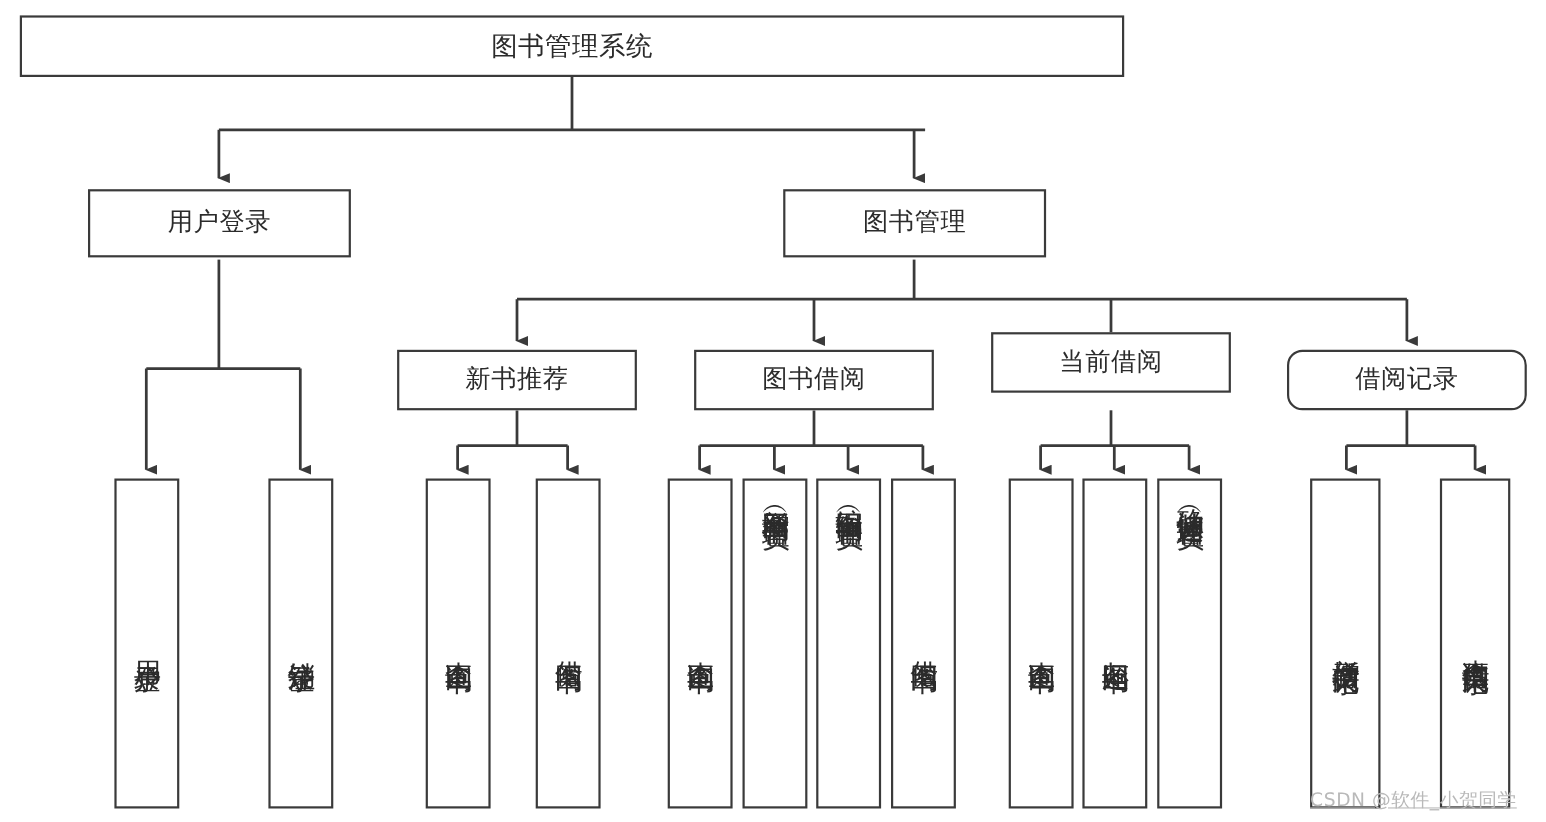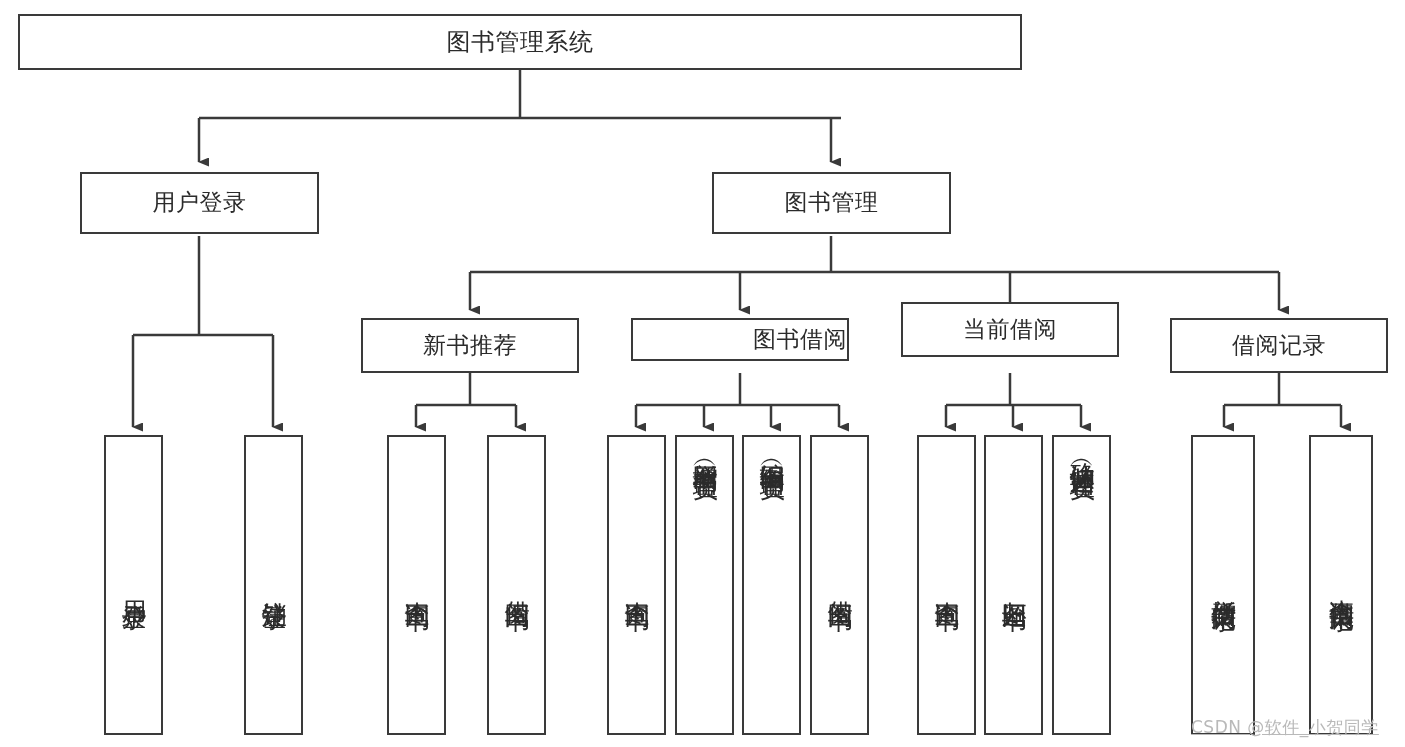--- a/index.html
+++ b/index.html
@@ -136,27 +136,27 @@
   <div class="node horiz" style="left:80px; top:172px; width:239px; height:62px;">
     <span class="label">用户登录</span>
   </div>
   <div class="node horiz" style="left:361px; top:318px; width:218px; height:55px;">
     <span class="label">新书推荐</span>
   </div>
 
   <div class="node horiz" style="left:712px; top:172px; width:239px; height:62px;">
     <span class="label">图书管理</span>
   </div>
-  <div class="node horiz" style="left:631px; top:318px; width:218px; height:43px;justify-content:flex-end;">
+  <div class="node horiz" style="left:631px; top:318px; width:218px; height:55px;">
     <span class="label">图书借阅</span>
   </div>
   <div class="node horiz" style="left:901px; top:302px; width:218px; height:55px;">
     <span class="label">当前借阅</span>
   </div>
-  <div class="node horiz" style="left:1170px; top:318px; width:218px; height:55px;">
+  <div class="node horiz" style="left:1170px; top:318px; width:218px; height:55px;border-radius:14px;">
     <span class="label">借阅记录</span>
   </div>
 
   <div class="node vert center" style="left:104px; top:435px; width:59px; height:300px;">
     <span class="label">用户登录</span>
   </div>
   <div class="node vert center" style="left:244px; top:435px; width:59px; height:300px;">
     <span class="label">注销登录</span>
   </div>
 

